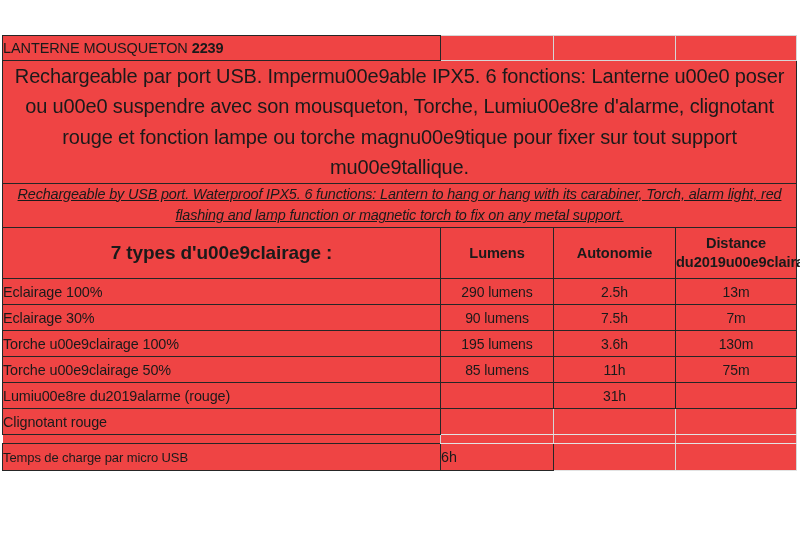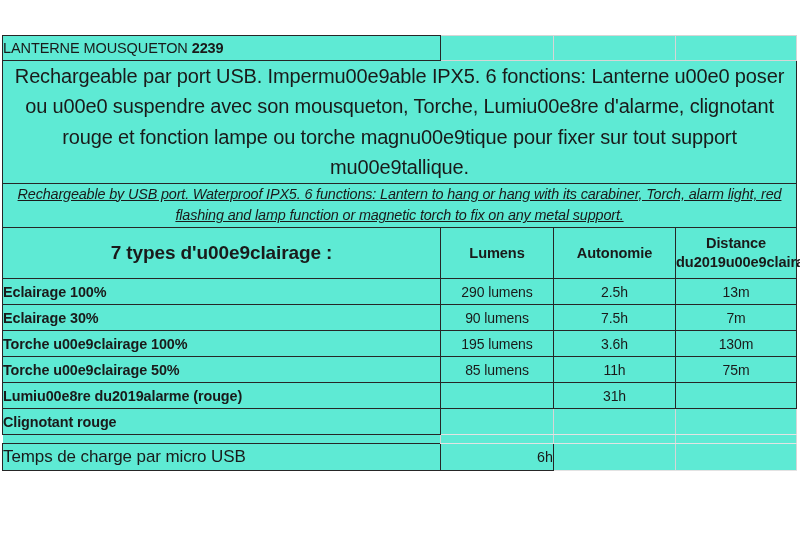--- a/index.html
+++ b/index.html
@@ -24,21 +24,21 @@
 
   table.spec {
     border-collapse: collapse;
     table-layout: fixed;
     width: 794px;
   }
 
   table.spec td {
     padding: 0;
     vertical-align: middle;
-    background: #5eead4;
+    background: #ef4444;
   }
 
   
   .bd-dark  { border: 1.6px solid #262626; }
   .bd-light { border: 1px solid #d6d6d6; }
   .bl-light { border-left: 1px solid #d6d6d6; }
   .br-light { border-right: 1px solid #d6d6d6; }
   .bb-light { border-bottom: 1px solid #e3e3e3; }
   .no-bd    { border: none; }
 
@@ -87,44 +87,43 @@
   .hdr-main { font-size: 19px; }
 
   
   .row-label {
     font-size: 14.4px;
     height: 25px;
     padding-left: 6px;
     text-align: left;
     white-space: nowrap;
     letter-spacing: -0.1px;
-    font-weight: bold;
   }
   .row-val {
     font-size: 14px;
     height: 25px;
     text-align: center;
     letter-spacing: -0.1px;
   }
 
   .spacer-row td { height: 8px; }
 
   .charge-label {
-    font-size: 17px;
+    font-size: 13px;
     height: 26px;
     padding-left: 6px;
     text-align: left;
     white-space: nowrap;
     letter-spacing: -0.1px;
     margin-left: 23px;
   }
   .charge-val {
     font-size: 14.3px;
     height: 26px;
-    text-align: right;
+    text-align: left;
   }
 </style>
 </head>
 <body>
 
 <div id="sheet">
   <table class="spec">
     <colgroup>
       <col style="width:438px">
       <col style="width:113px">

